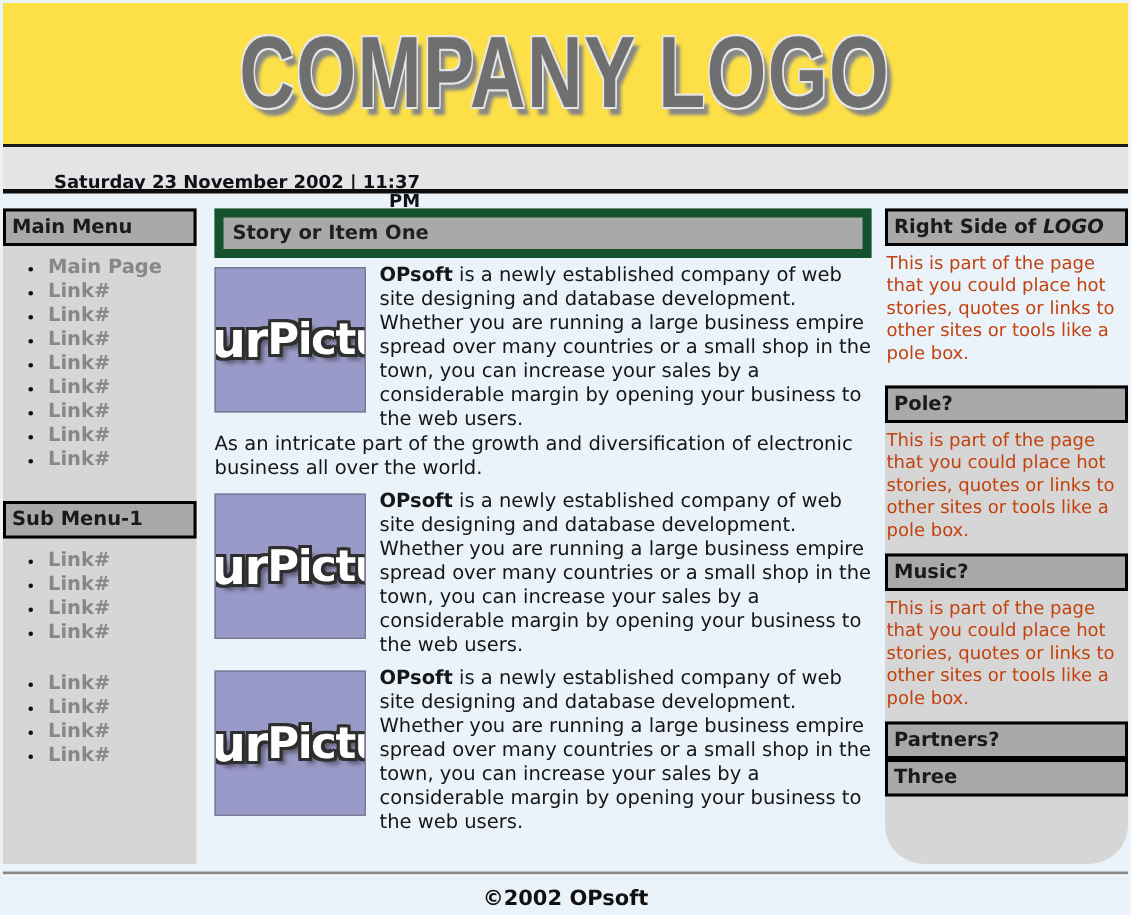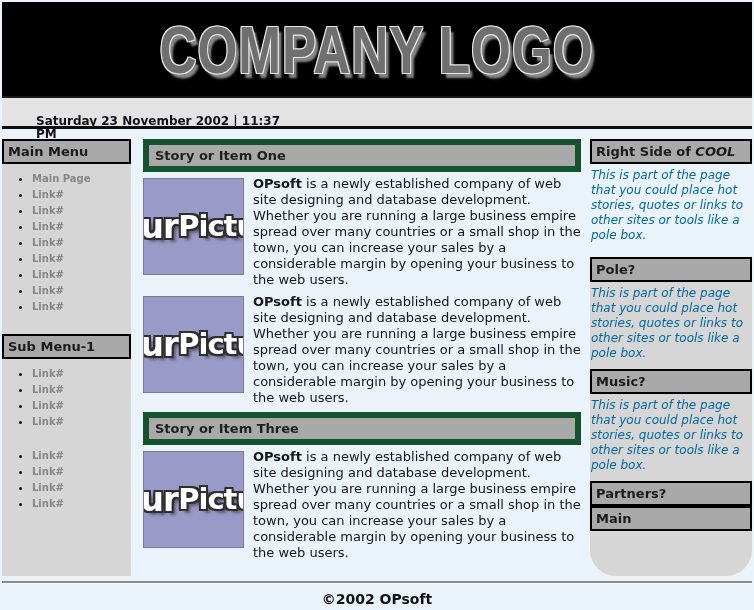--- a/index.html
+++ b/index.html
@@ -8,21 +8,21 @@
     width:754px; height:610px;
     background:#eaf2fa;
     font-family:"DejaVu Sans", sans-serif;
     color:#1c1c1c;
     overflow:hidden;
   }
   .page { padding:2px; }
 
   
   .logo-band {
-    height:94px; background:#000000;
+    height:94px; background:#fde047;
     display:flex; align-items:center; justify-content:center;
     overflow:hidden;
   }
   .logo-text {
     font-family:"Liberation Sans", sans-serif;
     font-weight:bold; font-size:54px; letter-spacing:1px;
     color:#6f6f6f;
     transform:scaleY(1.25) scaleX(0.95);
     text-shadow:
       -1px -1px 0 #e6e6e6, 1px -1px 0 #e6e6e6,
@@ -36,21 +36,21 @@
     border-bottom:3px solid #0d0d0d;
     height:33px;
     display:flex; justify-content:space-between; align-items:center;
     padding:0 5px 0 34px;
   }
   .tagline {
     font-weight:bold; font-style:italic; font-size:13px; color:#1a1a1a;
   }
   .datetime {
     font-weight:bold; font-size:12px; color:#101018;
-    line-height:13px;margin-top:32px;
+    text-align:right; line-height:13px;margin-top:32px;
   }
 
   
   .columns {
     display:flex; margin-top:10px; height:437px;
     align-items:stretch;
   }
   .left-col {
     width:129px; background:#d6d6d6; flex:none;
   }
@@ -66,21 +66,21 @@
     background:#a9a9a9; border:2px solid #000;
     font-weight:bold; font-size:13px; color:#1a1a1a;
     padding:3px 4px; line-height:15px;
   }
   .side-head em { font-style:italic; }
 
   
   .menu-list {
     list-style:disc; margin:8px 0 20px 0; padding-left:30px;
   }
-  .menu-list li { margin:2px 0; font-size:10px; line-height:14px; color:#111; cursor:pointer; }
+  .menu-list li { margin:2px 0; font-size:13px; line-height:14px; color:#111; cursor:pointer; }
   .menu-list li::marker { color:#111; font-size:11px; }
   .menu-list li span { color:#878787; font-weight:bold; }
 
   
   .story { clear:both; margin-bottom:6px; }
   .story-head {
     background:#a9a9a9; border:6px solid #14532d;
     font-weight:bold; font-size:13px; color:#1f1f1f;
     padding:3px 6px; line-height:15px;
   }
@@ -105,23 +105,22 @@
   .pic .w1 { font-size:33px; }
   .pic .w2 { font-size:29px; }
   .story-text { margin:0; }
   .story-text b { font-weight:bold; }
   .story-extra { margin-top:1px; }
   .story-extra:empty { display:none; }
 
   
   .r-section { margin-bottom:4px; }
   .r-text {
-    font-size:12px; line-height:15px; color:#0369a1;
+    font-size:12px; line-height:15px; color:#c2410c;
     margin:4px 1px 10px 1px;
-    font-style:italic;
   }
   .r-text:empty { display:none; }
   .gray-zone { background:#d6d6d6; flex:1;border-radius:26px; }
   .gray-zone .r-section { margin-bottom:0; }
   .gray-zone .r-text { margin:4px 1px 8px 1px; }
 
   
   .footer-rule {
     margin-top:5px; height:0;
     border-top:2px solid #8a8a8a; border-bottom:1px solid #fbfbfb;
@@ -182,66 +181,66 @@
     <div class="center-col">
 
     <section class="story">
         <div class="story-head">Story or Item One</div>
         <div class="story-body">
           <div class="pic">
             <span class="w1">Your</span>
             <span class="w2">Picture</span>
           </div>
           <p class="story-text"><b>OPsoft</b><span> is a newly established company of web site designing and database development. Whether you are running  a large business empire spread over many countries or a small shop in the town, you can increase your sales by a considerable margin by opening your business to the web users.</span></p>
+          <div class="story-extra">As an intricate part of the growth and diversification of electronic business all over the world.</div>
         </div>
       </section>
         <section class="story">
         <div class="story-body">
           <div class="pic">
             <span class="w1">Your</span>
             <span class="w2">Picture</span>
           </div>
           <p class="story-text"><b>OPsoft</b><span> is a newly established company of web site designing and database development. Whether you are running  a large business empire spread over many countries or a small shop in the town, you can increase your sales by a considerable margin by opening your business to the web users.</span></p>
 
         </div>
       </section>
         <section class="story">
-        <div class="story-head">Story or Item Three</div>
         <div class="story-body">
           <div class="pic">
             <span class="w1">Your</span>
             <span class="w2">Picture</span>
           </div>
           <p class="story-text"><b>OPsoft</b><span> is a newly established company of web site designing and database development. Whether you are running  a large business empire spread over many countries or a small shop in the town, you can increase your sales by a considerable margin by opening your business to the web users.</span></p>
 
         </div>
       </section>
       </div>
 
     <div class="right-col">
       <div class="r-section">
-        <div class="side-head"><span>Right Side of </span><em>COOL</em></div>
+        <div class="side-head"><span>Right Side of </span><em>LOGO</em></div>
         <div class="r-text">This is part of the page that you could place hot stories, quotes or links to other sites or tools like a pole box.</div>
       </div>
 
       <div class="gray-zone">
         <div class="r-section">
           <div class="side-head">Pole?</div>
           <div class="r-text">This is part of the page that you could place hot stories, quotes or links to other sites or tools like a pole box.</div>
         </div>
         <div class="r-section">
           <div class="side-head">Music?</div>
           <div class="r-text">This is part of the page that you could place hot stories, quotes or links to other sites or tools like a pole box.</div>
         </div>
         <div class="r-section">
           <div class="side-head">Partners?</div>
 
         </div>
         <div class="r-section">
-          <div class="side-head">Main</div>
+          <div class="side-head">Three</div>
 
         </div>
       </div>
     </div>
 
   </div>
 
   <div class="footer-rule"></div>
   <div class="footer-text">©2002 OPsoft</div>
 

